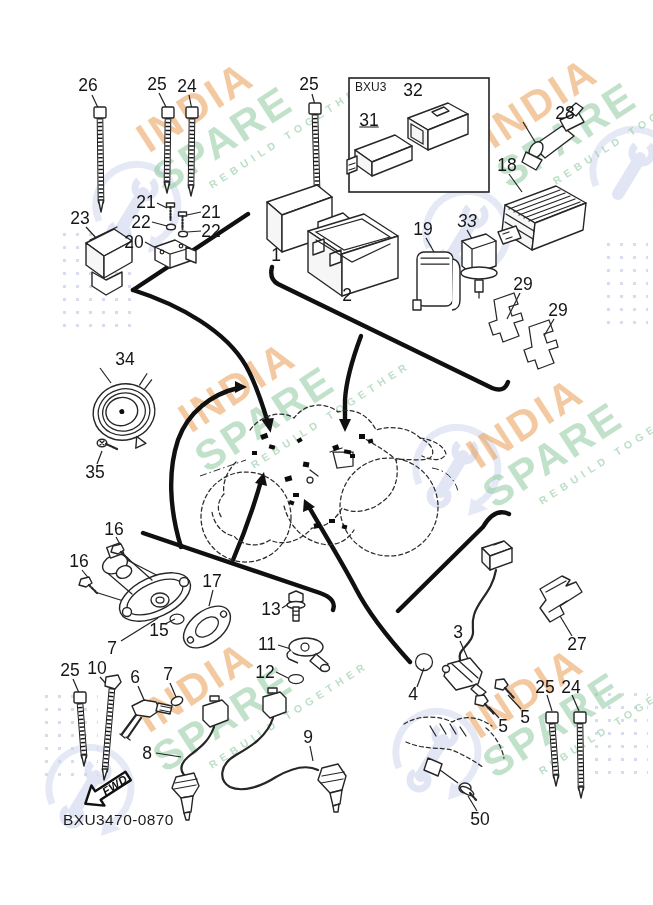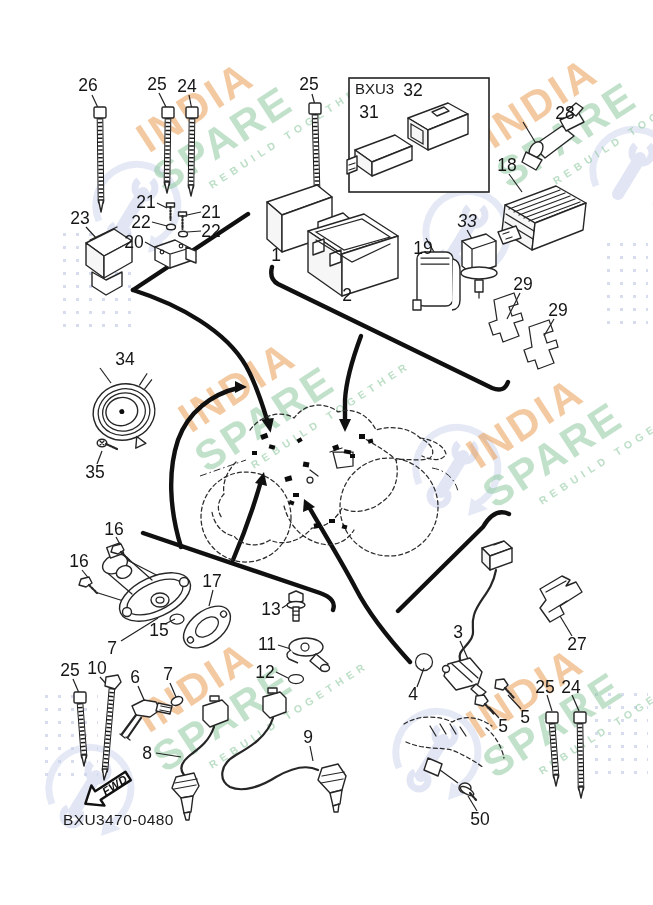--- a/index.html
+++ b/index.html
@@ -28,21 +28,21 @@
   .dashdot{stroke:#2b2b2b;stroke-width:1;fill:none;stroke-dasharray:7 3 1.5 3;}
   .blob{fill:#0c0c0c;stroke:none;}
   .tieO{stroke:#1c1c1c;stroke-width:6.6;stroke-linecap:round;}
   .tieW{stroke:#fff;stroke-width:4.6;stroke-linecap:round;}
   .tieH{stroke:#1c1c1c;stroke-width:4.6;stroke-dasharray:1.5 2.4;}
   
   #callout-layer{position:absolute;left:0;top:0;width:615px;height:905px;pointer-events:none;}
   .callout{position:absolute;transform:translate(-50%,-50%);font-size:17.5px;color:#161616;
            white-space:nowrap;}
   .fixed-text{position:absolute;color:#1c1c1c;white-space:nowrap;}
-  #inset-label{left:355px;top:80px;font-size:15px;}
+  #inset-label{left:355px;top:80px;font-size:12px;}
   #code-label{left:63px;top:811px;font-size:15.5px;letter-spacing:.4px;}
 </style>
 </head>
 <body>
 
 <div id="stage" style="--wm-orange: #eb9e55; --wm-green: #8fc9a0;">
 
   <svg width="653" height="905" viewBox="0 0 653 905">
     <g opacity=".5" transform="translate(135,205)">
       <path d="M -36,16 A 41,41 0 1 1 22,36" fill="none" stroke="#ccd5ee" stroke-width="7"></path>
@@ -517,39 +517,39 @@
       <line class="ln2" x1="470" y1="793" x2="477" y2="801" stroke-dasharray="2 1.6"></line>
     </g>
 
     <g transform="translate(108,789) rotate(-33)">
       <polygon points="-27,0 -12,-12 -12,-5 24,-5 24,5 -12,5 -12,12" fill="#fff" stroke="#111" stroke-width="2.4" stroke-linejoin="round"></polygon>
       <text x="-6" y="4.5" font-size="11.5" font-weight="700" font-style="italic" fill="#111" font-family="Liberation Sans, sans-serif" letter-spacing="0.5">FWD</text>
     </g>
   </svg>
 
   <div class="fixed-text" id="inset-label">BXU3</div>
-  <div class="fixed-text" id="code-label">BXU3470-0480</div>
+  <div class="fixed-text" id="code-label">BXU3470-0870</div>
   <div id="callout-layer">
       <div class="callout" style="left: 88px; top: 85px;">26</div>
       <div class="callout" style="left: 157px; top: 84px;">25</div>
       <div class="callout" style="left: 187px; top: 86px;">24</div>
       <div class="callout" style="left: 309px; top: 84px;">25</div>
       <div class="callout" style="left: 413px; top: 90px;">32</div>
-      <div class="callout" style="left: 369px; top: 112px;">31</div>
+      <div class="callout" style="left: 369px; top: 120px; text-decoration: underline;">31</div>
       <div class="callout" style="left: 521px; top: 113px; margin-left: 44px;">28</div>
       <div class="callout" style="left: 507px; top: 165px;">18</div>
       <div class="callout" style="left: 80px; top: 218px;">23</div>
       <div class="callout" style="left: 146px; top: 202px;">21</div>
       <div class="callout" style="left: 141px; top: 222px;">22</div>
       <div class="callout" style="left: 211px; top: 212px;">21</div>
       <div class="callout" style="left: 211px; top: 231px;">22</div>
       <div class="callout" style="left: 134px; top: 242px;">20</div>
       <div class="callout" style="left: 276px; top: 255px;">1</div>
       <div class="callout" style="left: 347px; top: 295px;">2</div>
-      <div class="callout" style="left: 423px; top: 229px; margin-top: 19px;">19</div>
+      <div class="callout" style="left: 423px; top: 229px;">19</div>
       <div class="callout" style="left: 467px; top: 221px; font-style: italic;">33</div>
       <div class="callout" style="left: 523px; top: 284px;">29</div>
       <div class="callout" style="left: 558px; top: 310px;">29</div>
       <div class="callout" style="left: 97px; top: 359px; margin-left: 28px;">34</div>
       <div class="callout" style="left: 95px; top: 472px;">35</div>
       <div class="callout" style="left: 114px; top: 529px;">16</div>
       <div class="callout" style="left: 79px; top: 561px;">16</div>
       <div class="callout" style="left: 212px; top: 581px;">17</div>
       <div class="callout" style="left: 159px; top: 630px;">15</div>
       <div class="callout" style="left: 112px; top: 648px;">7</div>

